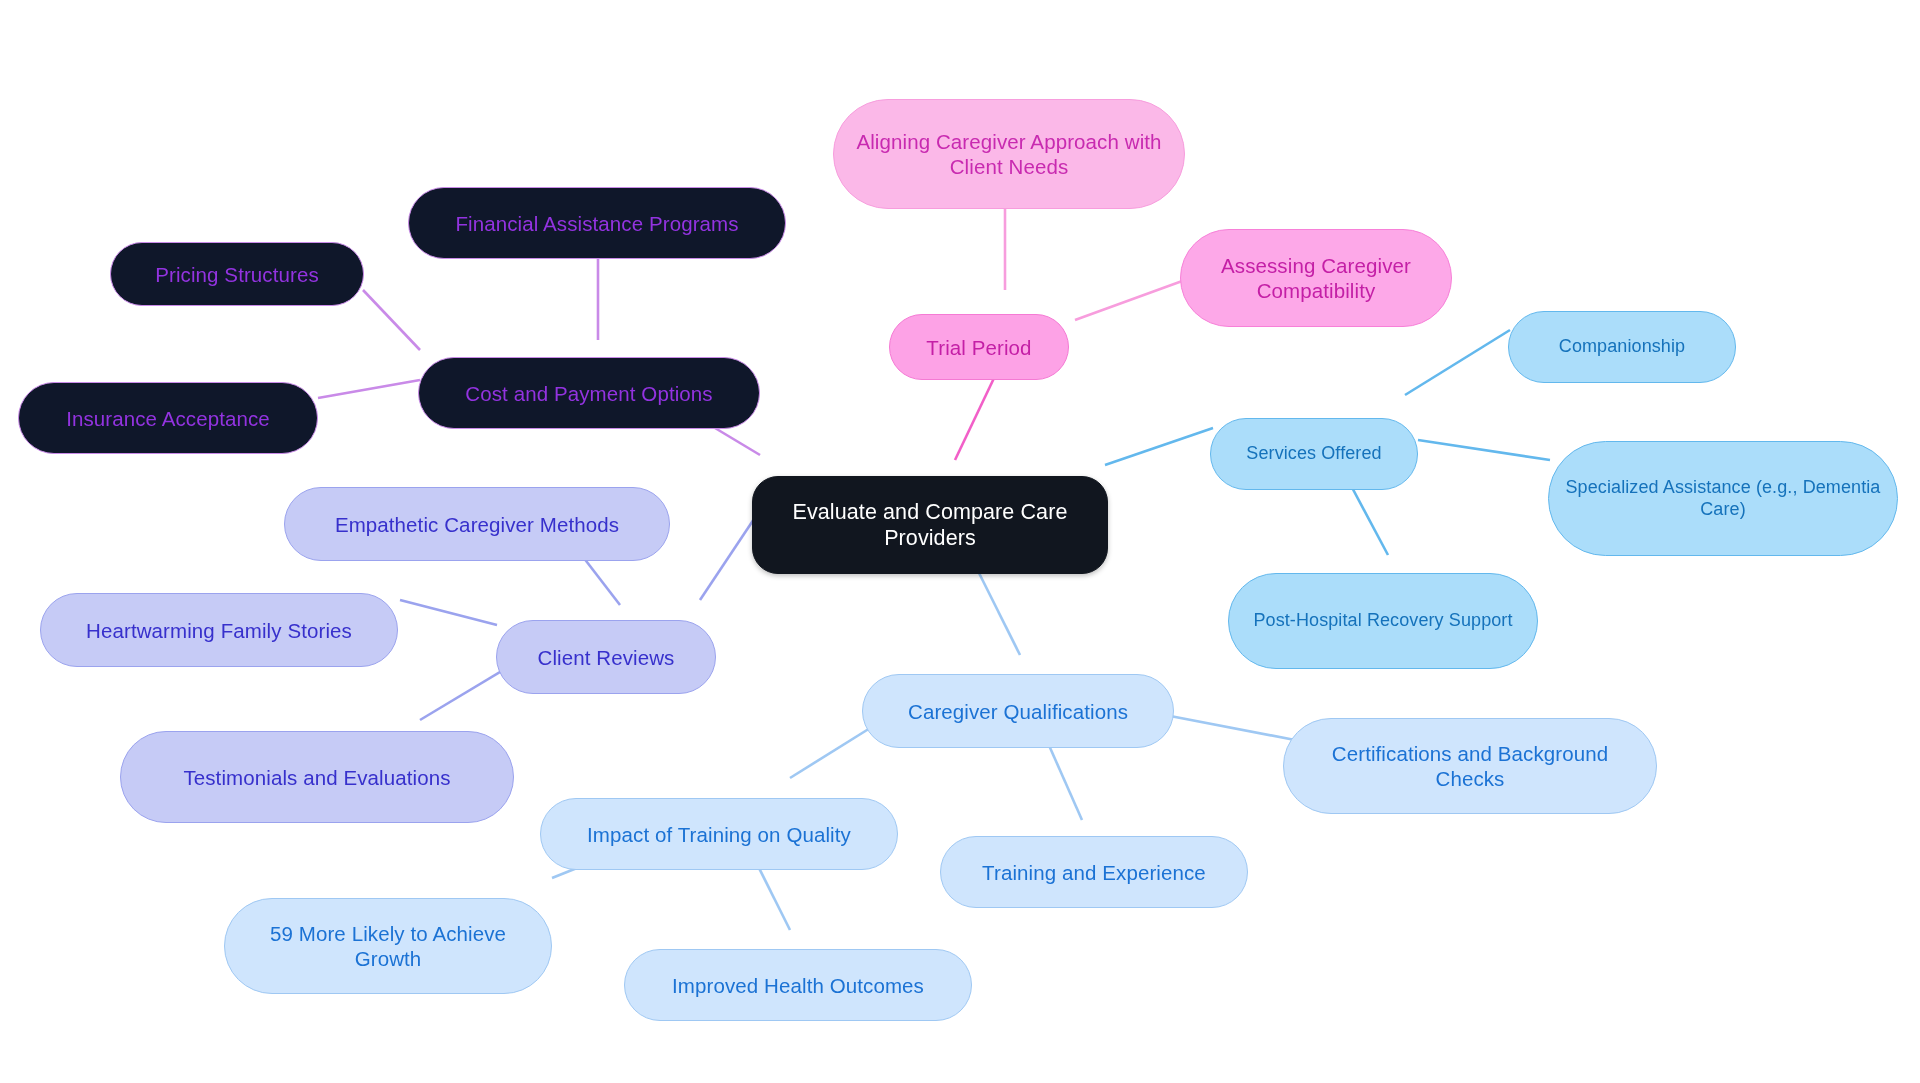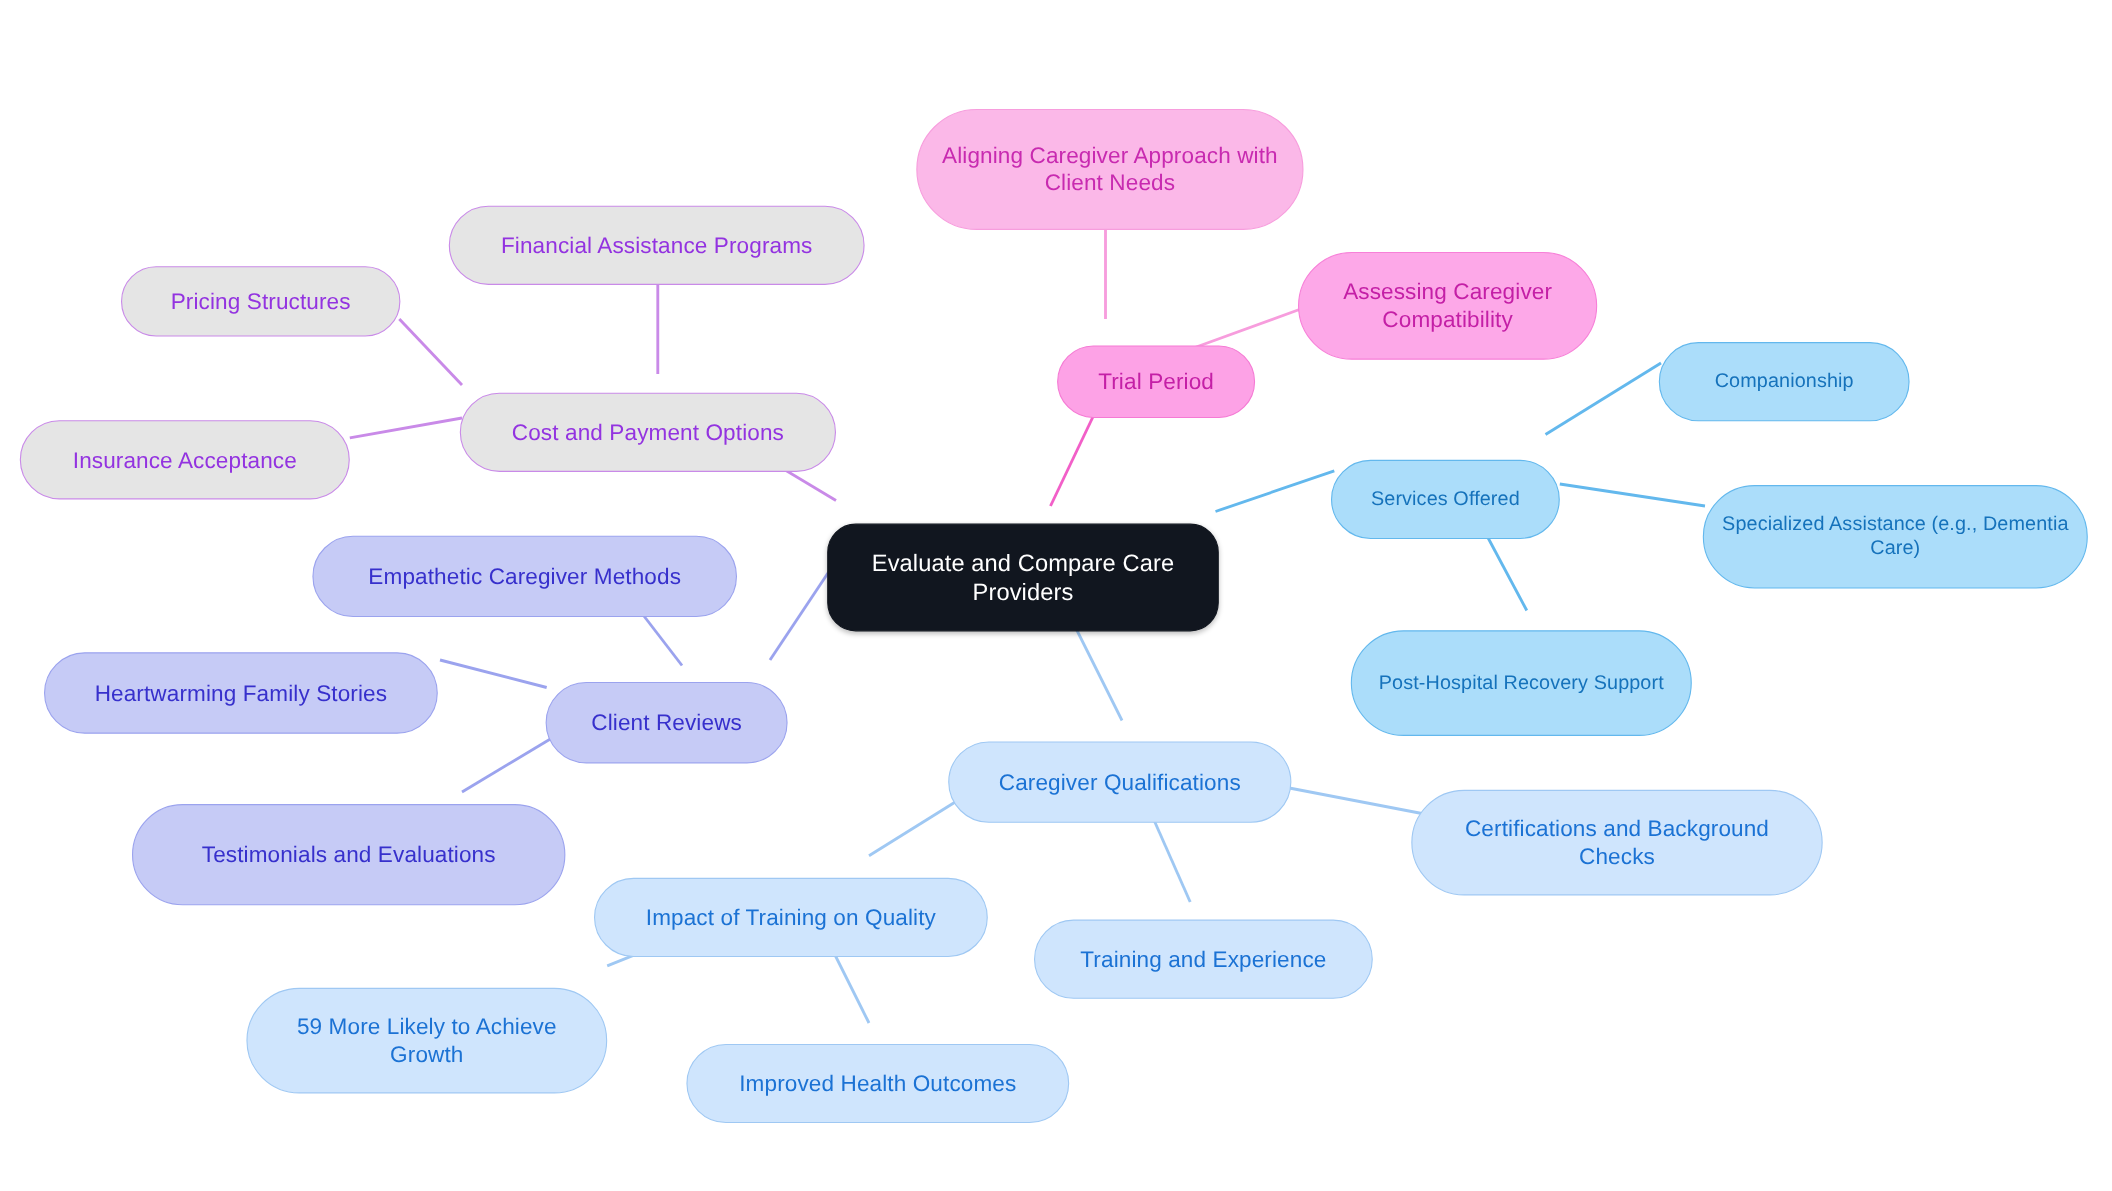--- a/index.html
+++ b/index.html
@@ -37,21 +37,21 @@
     box-shadow:0 2px 5px rgba(0,0,0,.25);
     padding-left:16px;
   }
 
   
   .n-pink-pale{background:#fbb8e8;border-color:#f79ddd;color:#c82ab0;border-radius:999px;font-size:20.5px;}
   .n-pink-vivid{background:#fda8e8;border-color:#f780d8;color:#c41fa6;border-radius:999px;font-size:20.5px;}
   .n-pink-sat{background:#fda2e6;border-color:#f57ad4;color:#c41fa6;border-radius:999px;font-size:20.5px;}
 
   
-  .n-violet{background:#e5e5e5;border-color:#c98ae8;color:#9333e0;border-radius:999px;font-size:20.5px;}
+  .n-violet{background:#0f172a;border-color:#c98ae8;color:#9333e0;border-radius:999px;font-size:20.5px;}
 
   
   .n-indigo{background:#c6cbf6;border-color:#9ba3ee;color:#3730cc;border-radius:999px;font-size:20.5px;}
 
   
   .n-sky{background:#abddfa;border-color:#63b8ed;color:#1572bb;border-radius:999px;font-size:18px;}
 
   
   .n-blue{background:#cfe5fd;border-color:#9fc8f3;color:#1b72d4;border-radius:999px;font-size:20.5px;}
 
@@ -92,21 +92,21 @@
   </svg>
 
   <div class="node n-root" style="left:752px;top:452px;width:356px;height:98px;">
     <span class="nlabel">Evaluate and Compare Care Providers</span>
   </div>
 
   <div class="node n-pink-pale" style="left:833px;top:75px;width:352px;height:110px;">
     <span class="nlabel">Aligning Caregiver Approach with Client Needs</span>
   </div>
 
-  <div class="node n-pink-sat" style="left:961px;top:290px;width:180px;height:66px;">
+  <div class="node n-pink-sat" style="left:889px;top:290px;width:180px;height:66px;">
     <span class="nlabel">Trial Period</span>
   </div>
 
   <div class="node n-pink-vivid" style="left:1180px;top:205px;width:272px;height:98px;">
     <span class="nlabel">Assessing Caregiver Compatibility</span>
   </div>
 
   <div class="node n-violet" style="left:408px;top:163px;width:378px;height:72px;">
     <span class="nlabel">Financial Assistance Programs</span>
   </div>
@@ -140,21 +140,21 @@
   </div>
 
   <div class="node n-sky" style="left:1508px;top:287px;width:228px;height:72px;">
     <span class="nlabel">Companionship</span>
   </div>
 
   <div class="node n-sky" style="left:1210px;top:394px;width:208px;height:72px;">
     <span class="nlabel">Services Offered</span>
   </div>
 
-  <div class="node n-sky" style="left:1548px;top:417px;width:350px;height:94px;">
+  <div class="node n-sky" style="left:1548px;top:417px;width:350px;height:115px;">
     <span class="nlabel">Specialized Assistance (e.g., Dementia Care)</span>
   </div>
 
   <div class="node n-sky" style="left:1228px;top:549px;width:310px;height:96px;">
     <span class="nlabel">Post-Hospital Recovery Support</span>
   </div>
 
   <div class="node n-blue" style="left:862px;top:650px;width:312px;height:74px;">
     <span class="nlabel">Caregiver Qualifications</span>
   </div>

